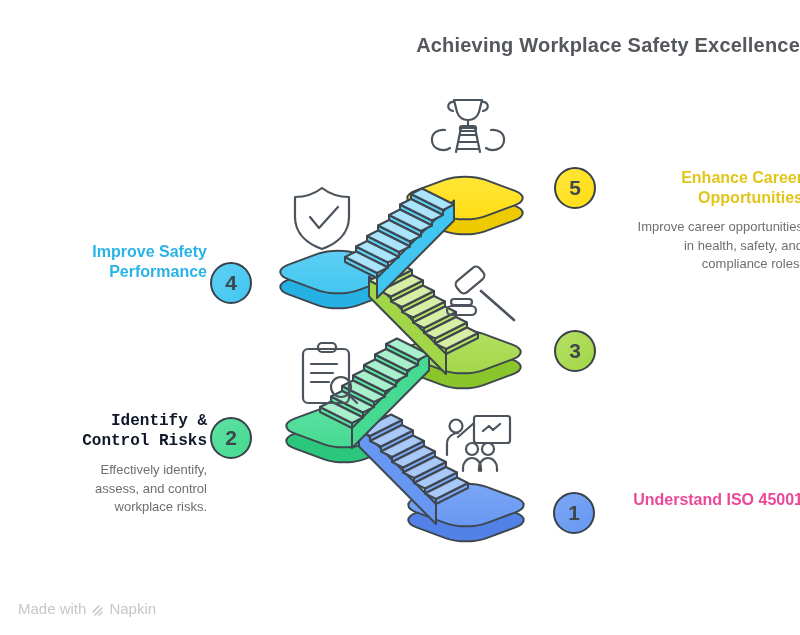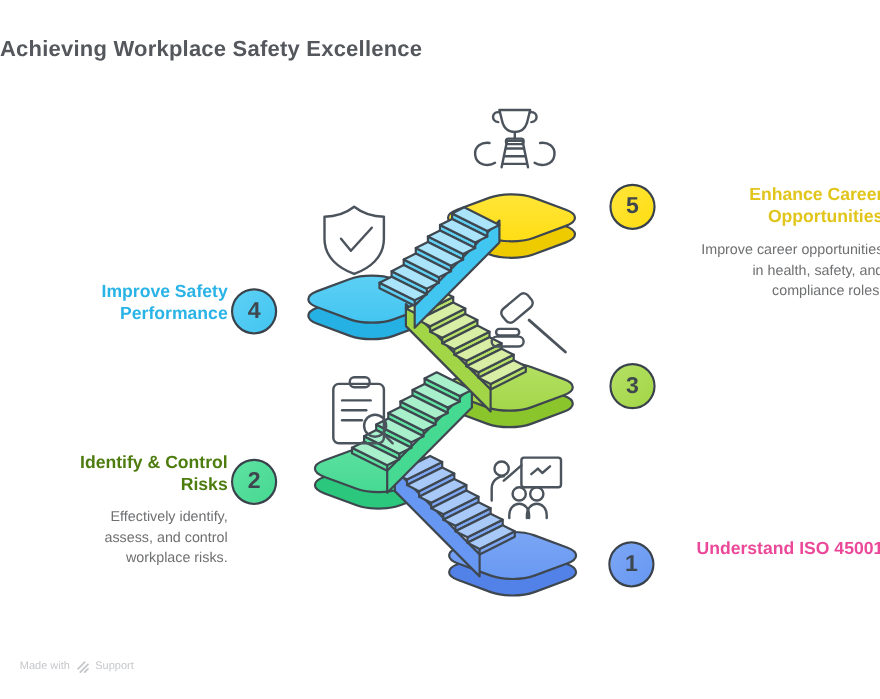--- a/index.html
+++ b/index.html
@@ -1,30 +1,30 @@
 <!DOCTYPE html>
 <html><head>
 <meta charset="utf-8">
 <style>
   html,body{margin:0;padding:0}
   body{width:800px;height:635px;background:#ffffff;position:relative;overflow:hidden;
        font-family:"Liberation Sans",sans-serif;}
-  .page-title{position:absolute;top:34px;left:0;right:0;margin:0;text-align:left;
+  .page-title{position:absolute;top:34px;left:0;right:0;margin:0;text-align:right;
        font-size:20px;font-weight:700;color:#54575C;letter-spacing:.2px}
   #iso{position:absolute;left:0;top:0}
   .label{position:absolute}
   .label .t{font-size:16px;font-weight:600;line-height:1.28;margin-bottom:9px}
   .label .d{font-size:13px;line-height:1.44;color:#6E6F71}
   .right-col{left:631px;width:172px;text-align:right}
   .left-col{left:57px;width:150px;text-align:right}
   .num{position:absolute;width:42px;height:42px;border-radius:50%;
        border:2.5px solid #39424B;box-sizing:border-box;display:flex;align-items:center;
        justify-content:center;font-size:21px;font-weight:700;color:#3E464E}
-  .wm{position:absolute;left:18px;top:600px;display:flex;align-items:flex-start;gap:5px;
-      font-size:10px;color:#C5C7CB}
+  .wm{position:absolute;left:18px;top:600px;display:flex;align-items:flex-end;gap:5px;
+      font-size:15px;color:#C5C7CB}
   .wm svg{display:block}
 </style>
 </head>
 <body>
 
 <h1 class="page-title">Achieving Workplace Safety Excellence</h1>
 
 <svg id="iso" width="800" height="635" viewBox="0 0 800 635">
   <defs id="grads">
       <linearGradient id="g0" x1="0" y1="0" x2="1" y2="1">
@@ -205,36 +205,36 @@
     <span>4</span>
   </div>
 <div class="num" style="left: 554px; top: 167px; background: linear-gradient(135deg, rgb(255, 230, 59), rgb(255, 221, 18));">
     <span>5</span>
   </div>
 
 <div class="label right-col" style="top:490px">
   <div class="t" style="color: #ec4899;">Understand ISO 45001</div>
 </div>
 <div class="label left-col" style="top:411px">
-  <div class="t" style="color: #4d7c0f;">Identify &amp; Control Risks</div>
+  <div class="t" style="color: #0f172a; font-family: Liberation Mono, monospace;">Identify &amp; Control Risks</div>
   <div class="d">Effectively identify, assess, and control workplace risks.</div>
 </div>
 <div class="label right-col" style="top:335px">
 </div>
-<div class="label left-col" style="top:256px">
+<div class="label left-col" style="top:242px">
   <div class="t" style="color: rgb(41, 179, 230);">Improve Safety Performance</div>
 </div>
 <div class="label right-col" style="top:168px">
   <div class="t" style="color: rgb(226, 197, 26);">Enhance Career Opportunities</div>
   <div class="d">Improve career opportunities in health, safety, and compliance roles.</div>
 </div>
 
 <div class="wm">
   <span>Made with</span>
   <span>
     <svg width="13" height="13" viewBox="0 0 13 13" fill="none" stroke="#C5C7CB" stroke-width="1.6" stroke-linecap="round">
       <path d="M2,8 L8,2"></path>
         <path d="M4,11 L11,4"></path>
         <path d="M8,11 L11,8"></path>
     </svg>
   </span>
-  <span>Support</span>
+  <span>Napkin</span>
 </div>
 
 </body></html>

